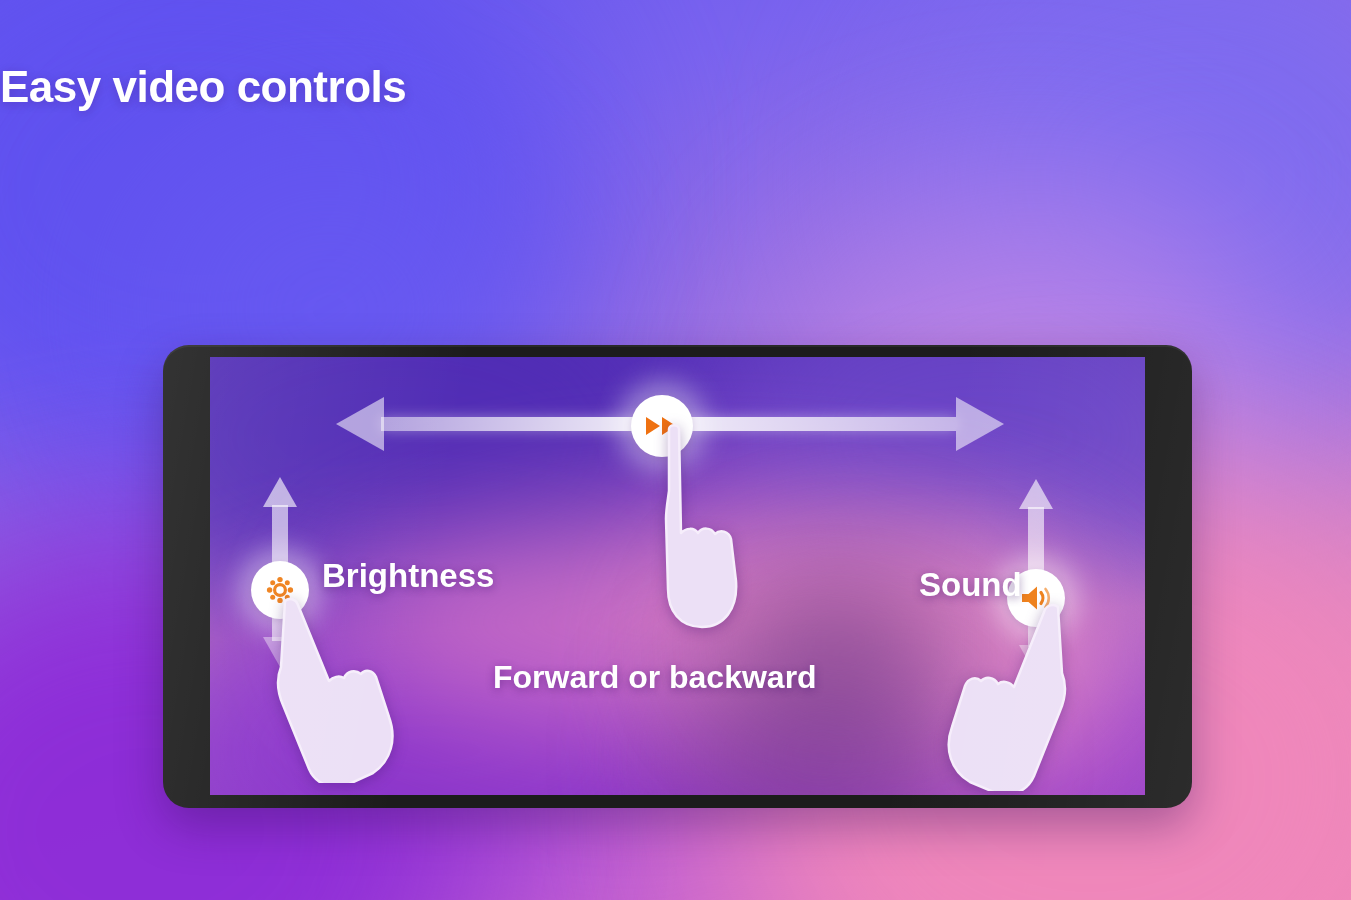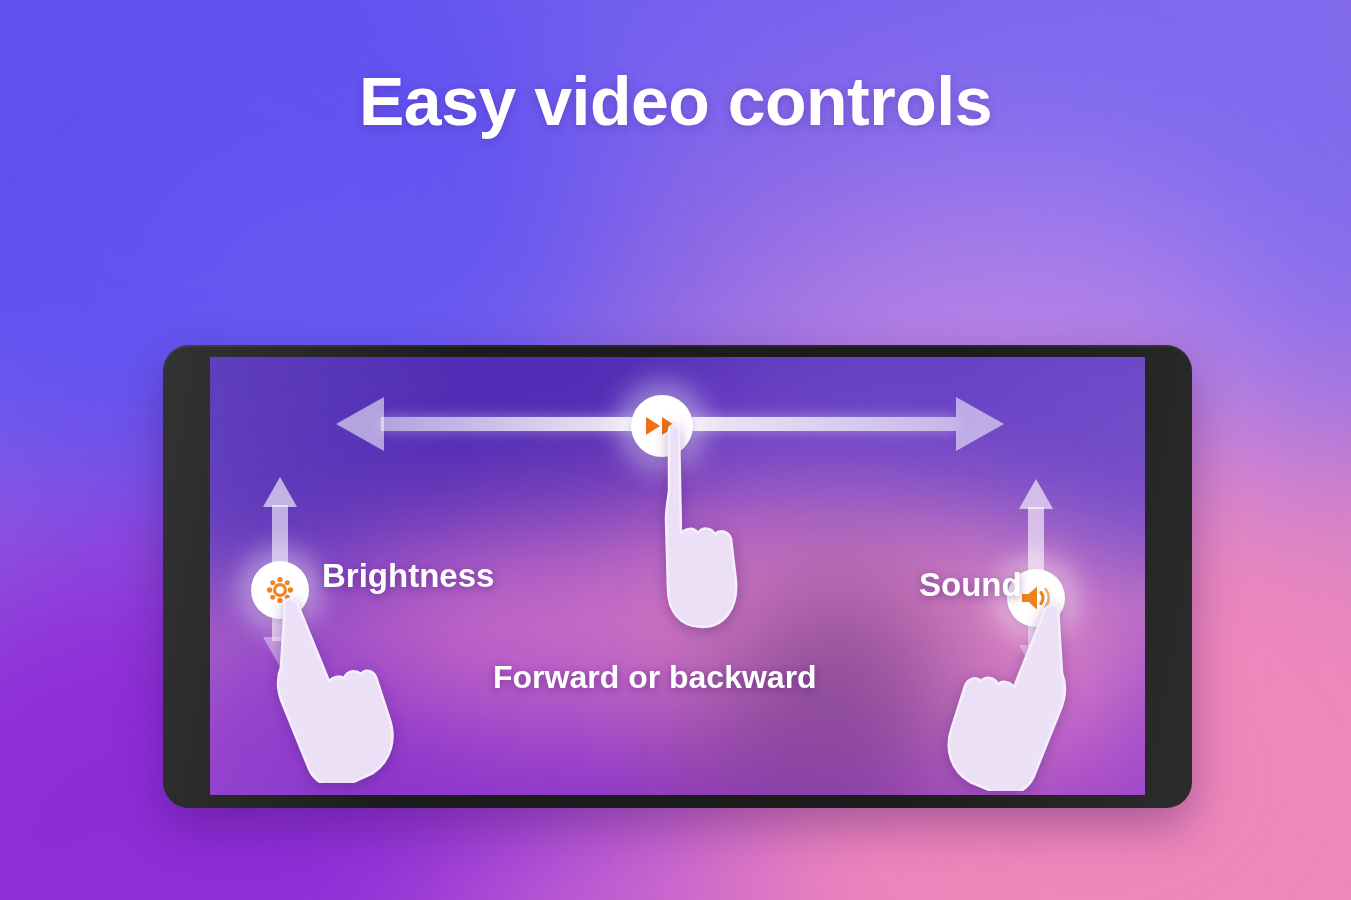--- a/index.html
+++ b/index.html
@@ -19,22 +19,22 @@
   .blob-a{left:-180px;top:-120px;width:760px;height:620px;background:#5f51f0;opacity:.95;}
   .blob-b{right:-150px;top:-80px;width:620px;height:520px;background:#7a6bf2;opacity:.85;}
   .blob-c{right:-120px;bottom:-200px;width:760px;height:640px;background:#f087bb;opacity:.95;}
   .blob-d{left:-200px;bottom:-240px;width:700px;height:620px;background:#8c2ad8;opacity:.95;}
   .blob-e{right:60px;top:180px;width:520px;height:460px;background:#c58ae6;opacity:.7;}
   .blob-f{left:320px;bottom:-140px;width:620px;height:440px;background:#a63ae0;opacity:.55;}
   .blob-g{left:120px;top:120px;width:420px;height:380px;background:#6a5cf2;opacity:.6;}
 
   
   #title{
-    position:absolute;left:0;right:0;top:62px;text-align:center;
-    font-size:68px;font-weight:bold;color:#ffffff;letter-spacing:-0.5px;
+    position:absolute;left:0;right:0;top:62px;
+    font-size:44px;font-weight:bold;color:#ffffff;letter-spacing:-0.5px;
     text-shadow:0 2px 10px rgba(60,20,110,.28);
     z-index:6;
   }
 
   
   #tablet{
     position:absolute;left:163px;top:345px;width:1029px;height:463px;
     background:#1c1c1c;border-radius:26px;
     box-shadow:0 18px 46px rgba(55,15,95,.38), 0 2px 0 rgba(255,255,255,.06) inset;
     z-index:5;

